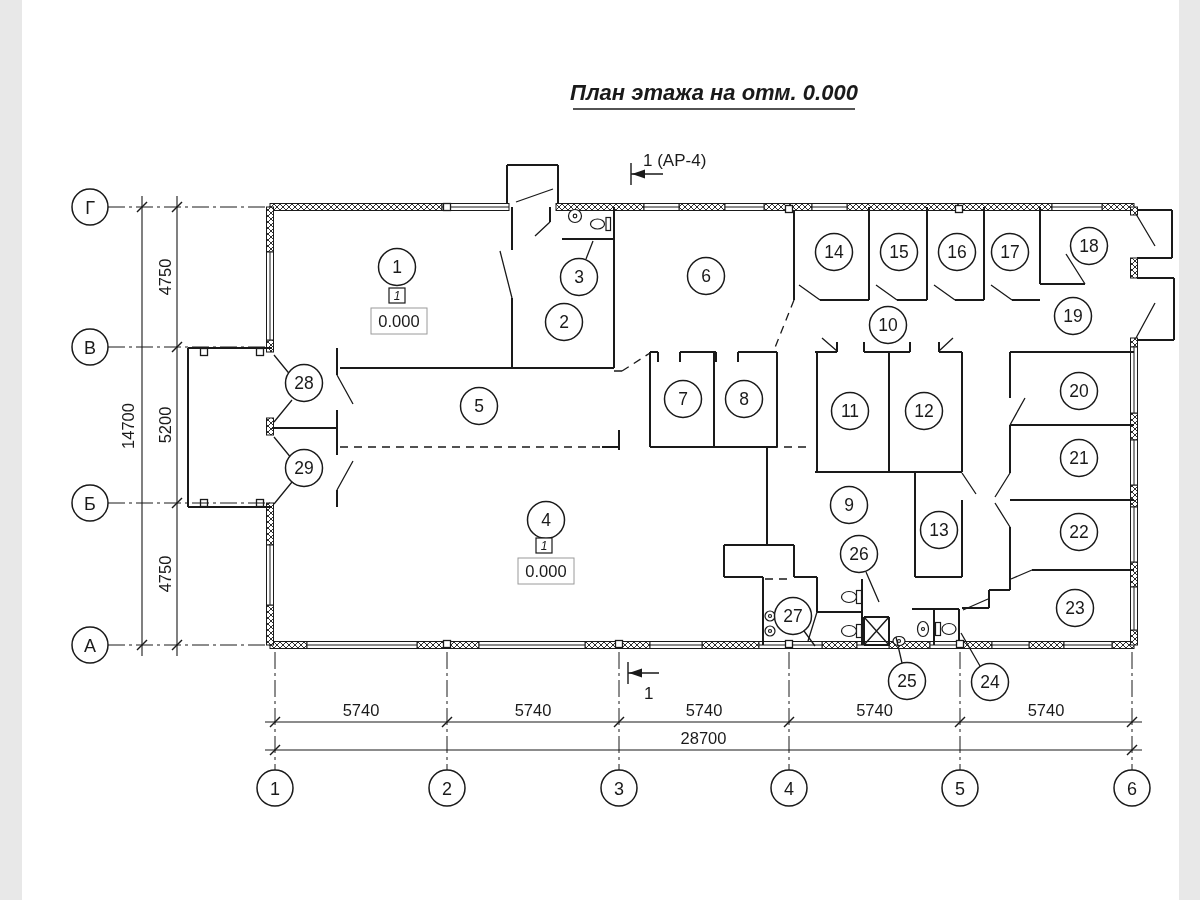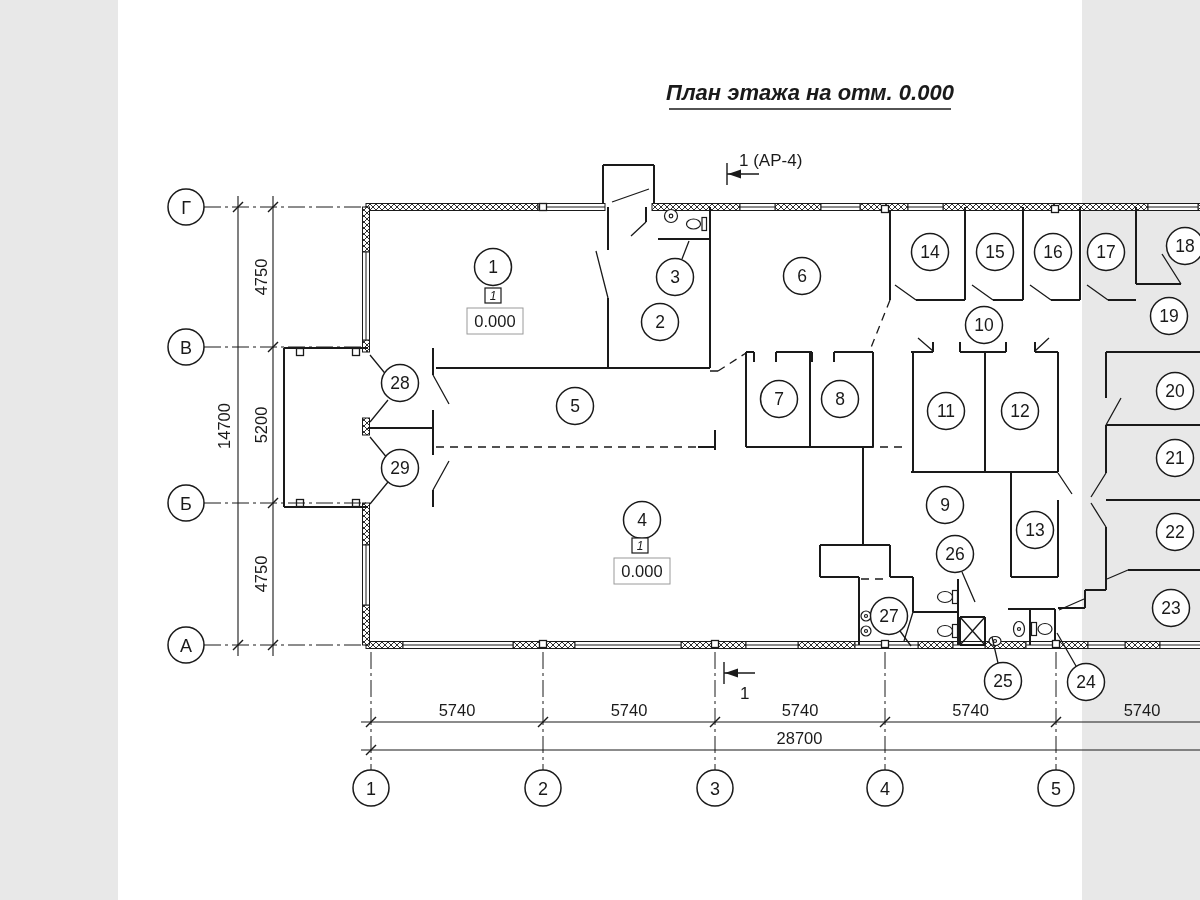--- a/index.html
+++ b/index.html
@@ -1,16 +1,16 @@
 <!DOCTYPE html>
 <html><head>
 <meta charset="utf-8">
 <style>
   html,body{margin:0;padding:0;background:#e8e8e8;}
-  .page{width:964px;height:900px;background:#ffffff;position:relative;margin:0 auto;
+  .page{width:1157px;height:900px;background:#ffffff;position:relative;margin:0 auto;
         font-family:"Liberation Sans",sans-serif;}
   svg{display:block;}
   svg text{font-family:"Liberation Sans",sans-serif;fill:#1a1a1a;}
   .hseg{fill:url(#hatch);stroke:#1a1a1a;stroke-width:1;}
   .wseg{fill:#ffffff;stroke:#1a1a1a;stroke-width:1;}
   .wline{stroke:#1a1a1a;stroke-width:1;fill:none;}
   .iw{stroke:#1a1a1a;stroke-width:2;fill:none;}
   .iw2{stroke:#1a1a1a;stroke-width:1.4;fill:none;}
   .leaf{stroke:#1a1a1a;stroke-width:1.3;fill:none;}
   .dash{stroke:#1a1a1a;stroke-width:1.3;fill:none;stroke-dasharray:8 6;}

